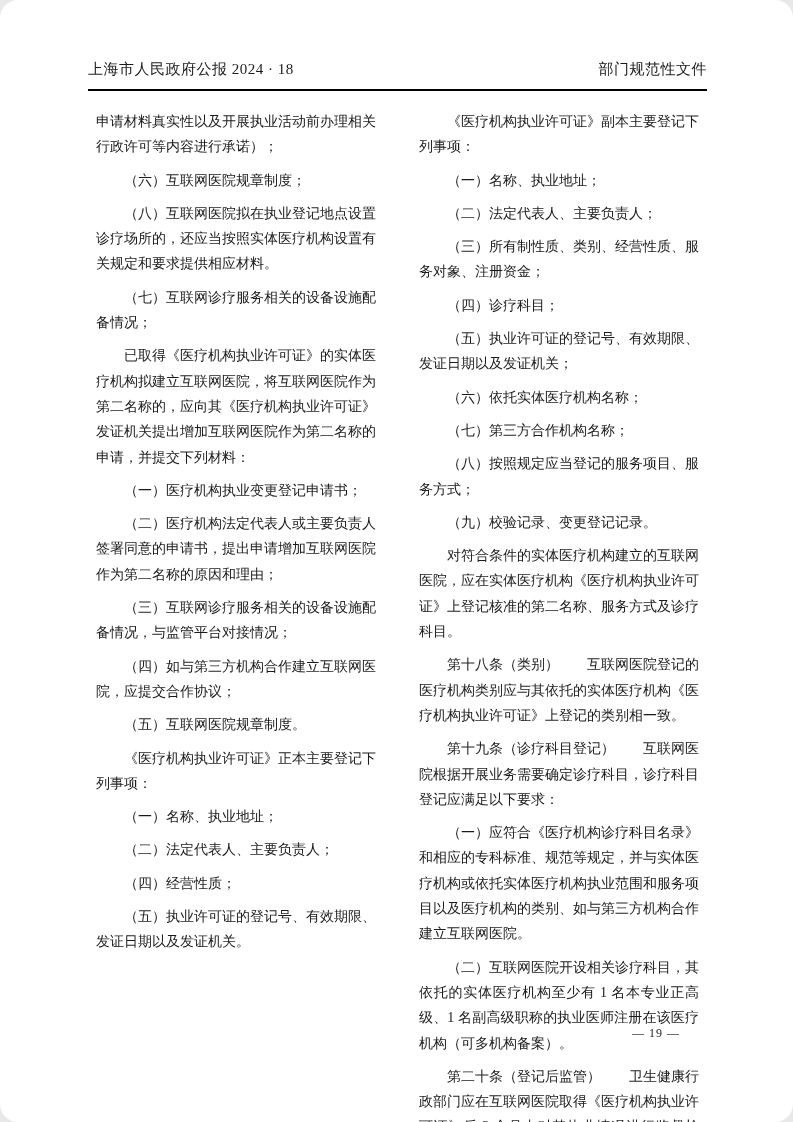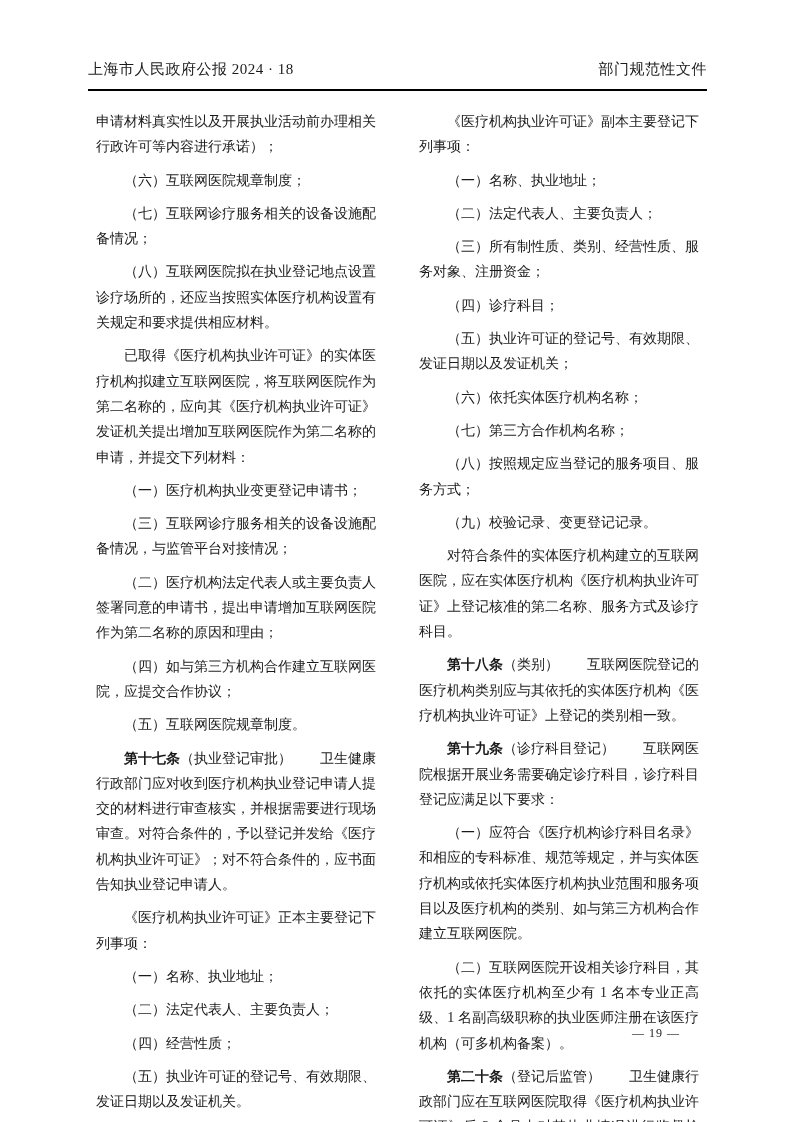--- a/index.html
+++ b/index.html
@@ -4,20 +4,21 @@
 <style>
   html,body{margin:0;padding:0;background:#e8e8e8;}
   .page{
     position:relative;
     width:793px;height:1122px;
     background:#ffffff;
     font-family:"Liberation Serif","DejaVu Serif",serif;
     color:#1a1a1a;
     overflow:hidden;
     margin:0 auto;
+    border-radius:18px;
   }
   .header{
     position:absolute;left:88px;top:60px;width:619px;
     display:flex;justify-content:space-between;align-items:flex-end;
     font-size:15px;letter-spacing:0.5px;
   }
   .divider{
     position:absolute;left:88px;top:89px;width:619px;
     border-top:2px solid #000;height:0;
   }
@@ -26,50 +27,49 @@
     display:flex;gap:27px;
   }
   .col{
     width:296px;
     font-size:14px;line-height:25.3px;
     text-align:justify;text-justify:inter-ideograph;
   }
   .col p{margin:8px;text-indent:2em;}
   .col p.noindent{text-indent:0;}
   .lead{
-    font-weight:bold;
+    font-weight:normal;
     font-family:"Liberation Sans","DejaVu Sans",sans-serif;
   }
   .pagenum{
     position:absolute;top:1026px;left:88px;width:592px;
     text-align:right;font-size:12px;letter-spacing:1px;
   }
 </style>
 </head>
 <body>
 
 <div class="page">
   <div class="header">
     <span>上海市人民政府公报 2024 · 18</span>
     <span>部门规范性文件</span>
   </div>
   <div class="divider"></div>
   <div class="columns">
     <div class="col">
         <p class="noindent">申请材料真实性以及开展执业活动前办理相关行政许可等内容进行承诺）；</p>
         <p>（六）互联网医院规章制度；</p>
+        <p>（八）互联网医院拟在执业登记地点设置诊疗场所的，还应当按照实体医疗机构设置有关规定和要求提供相应材料。</p>
         <p>（七）互联网诊疗服务相关的设备设施配备情况；</p>
-        <p>（八）互联网医院拟在执业登记地点设置诊疗场所的，还应当按照实体医疗机构设置有关规定和要求提供相应材料。</p>
         <p>已取得《医疗机构执业许可证》的实体医疗机构拟建立互联网医院，将互联网医院作为第二名称的，应向其《医疗机构执业许可证》发证机关提出增加互联网医院作为第二名称的申请，并提交下列材料：</p>
         <p>（一）医疗机构执业变更登记申请书；</p>
+        <p>（二）医疗机构法定代表人或主要负责人签署同意的申请书，提出申请增加互联网医院作为第二名称的原因和理由；</p>
         <p>（三）互联网诊疗服务相关的设备设施配备情况，与监管平台对接情况；</p>
-        <p>（二）医疗机构法定代表人或主要负责人签署同意的申请书，提出申请增加互联网医院作为第二名称的原因和理由；</p>
         <p>（四）如与第三方机构合作建立互联网医院，应提交合作协议；</p>
         <p>（五）互联网医院规章制度。</p>
-        <p><span class="lead">第十七条</span>（执业登记审批）　　卫生健康行政部门应对收到医疗机构执业登记申请人提交的材料进行审查核实，并根据需要进行现场审查。对符合条件的，予以登记并发给《医疗机构执业许可证》；对不符合条件的，应书面告知执业登记申请人。</p>
         <p>《医疗机构执业许可证》正本主要登记下列事项：</p>
         <p>（一）名称、执业地址；</p>
         <p>（二）法定代表人、主要负责人；</p>
         <p>（四）经营性质；</p>
         <p>（五）执业许可证的登记号、有效期限、发证日期以及发证机关。</p>
       </div>
     <div class="col">
         <p>《医疗机构执业许可证》副本主要登记下列事项：</p>
         <p>（一）名称、执业地址；</p>
         <p>（二）法定代表人、主要负责人；</p>

